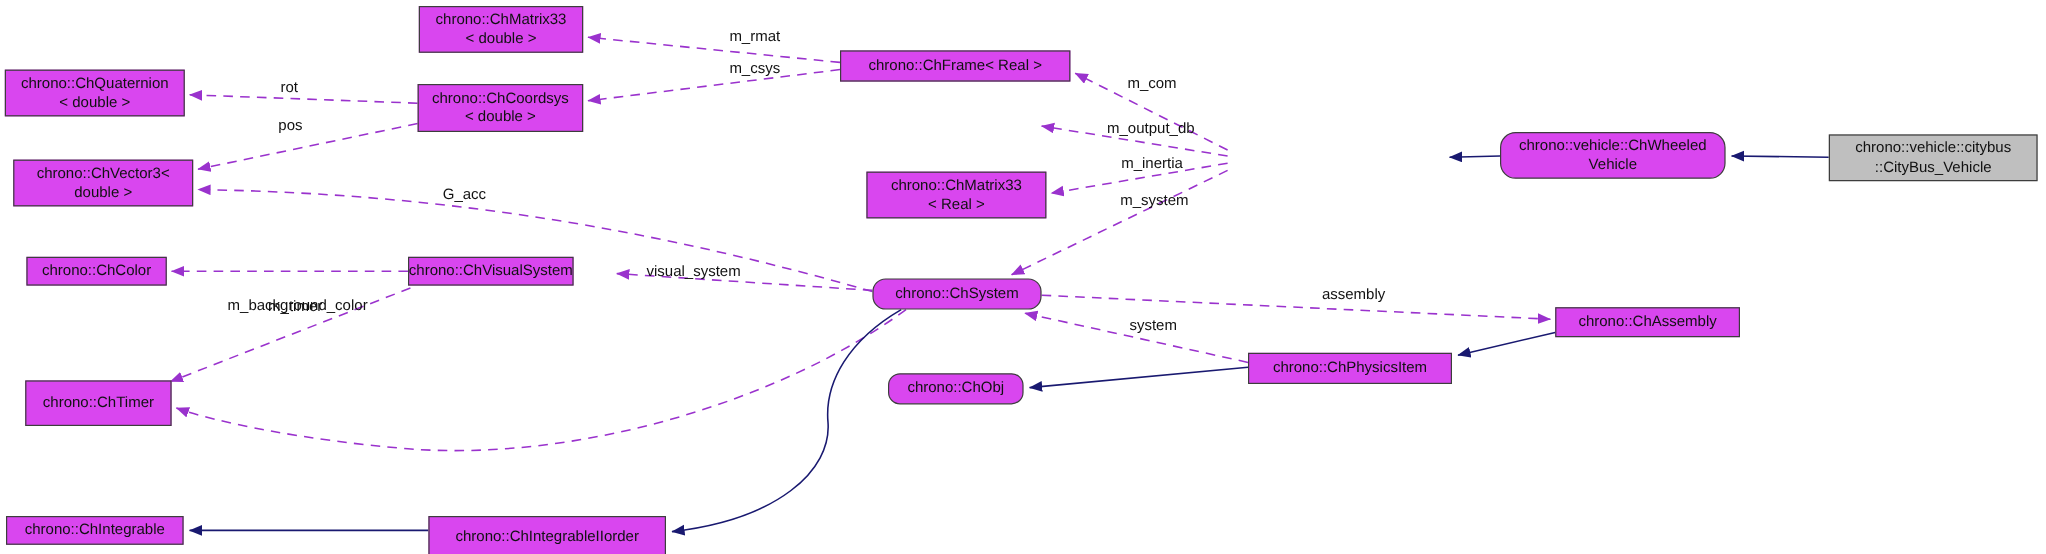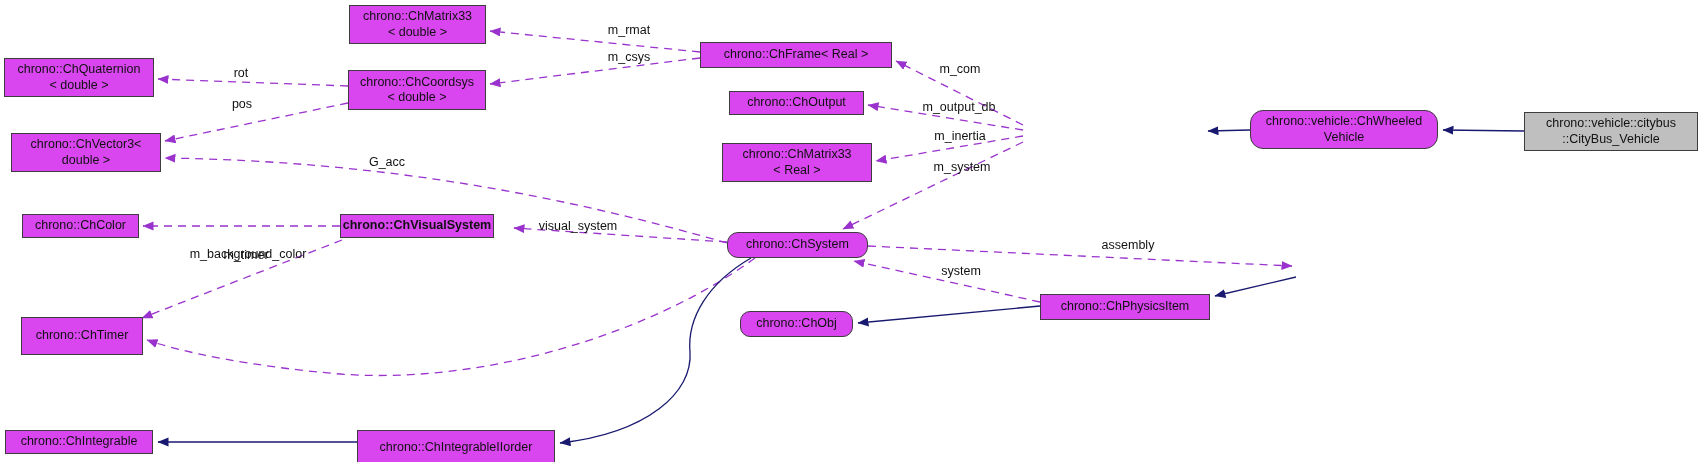--- a/index.html
+++ b/index.html
@@ -79,33 +79,33 @@
 
   <div class="node" style="left:349px;top:5px;width:137px;height:39px;">chrono::ChMatrix33
 &lt; double &gt;</div>
   <div class="node" style="left:4px;top:58px;width:150px;height:39px;">chrono::ChQuaternion
 &lt; double &gt;</div>
   <div class="node" style="left:348px;top:70px;width:138px;height:40px;">chrono::ChCoordsys
 &lt; double &gt;</div>
   <div class="node" style="left:11px;top:133px;width:150px;height:39px;">chrono::ChVector3&lt;
 double &gt;</div>
   <div class="node" style="left:700px;top:42px;width:192px;height:26px;">chrono::ChFrame&lt; Real &gt;</div>
-  <div class="node" style="left:729px;top:91px;width:135px;height:24px;">chrono::ChOutput</div>
   <div class="node" style="left:722px;top:143px;width:150px;height:39px;">chrono::ChMatrix33
 &lt; Real &gt;</div>
   <div class="node" style="left:1250px;top:110px;width:188px;height:39px;border-radius:13px;">chrono::vehicle::ChWheeled
 Vehicle</div>
   <div class="node highlight" style="left:1524px;top:112px;width:174px;height:39px;">chrono::vehicle::citybus
 ::CityBus_Vehicle</div>
   <div class="node" style="left:22px;top:214px;width:117px;height:24px;">chrono::ChColor</div>
-  <div class="node" style="left:340px;top:214px;width:154px;height:24px;font-weight:bold;">chrono::ChVisualSystem</div>
+  <div class="node" style="left:340px;top:214px;width:138px;height:24px;">chrono::ChVisualSystem</div>
   <div class="node" style="left:727px;top:232px;width:141px;height:26px;border-radius:11px;">chrono::ChSystem</div>
   <div class="node" style="left:21px;top:317px;width:122px;height:38px;">chrono::ChTimer</div>
   <div class="node" style="left:740px;top:311px;width:113px;height:26px;border-radius:10px;">chrono::ChObj</div>
   <div class="node" style="left:1040px;top:294px;width:170px;height:26px;">chrono::ChPhysicsItem</div>
+  <div class="node" style="left:1296px;top:256px;width:154px;height:25px;">chrono::ChAssembly</div>
   <div class="node" style="left:5px;top:430px;width:148px;height:24px;">chrono::ChIntegrable</div>
   <div class="node" style="left:357px;top:430px;width:198px;height:36px;">chrono::ChIntegrableIIorder</div>
 
   <div class="edge-label" style="left:241px;top:73px;">rot</div>
   <div class="edge-label" style="left:242px;top:104px;">pos</div>
   <div class="edge-label" style="left:387px;top:162px;">G_acc</div>
   <div class="edge-label" style="left:629px;top:30px;">m_rmat</div>
   <div class="edge-label" style="left:629px;top:57px;">m_csys</div>
   <div class="edge-label" style="left:960px;top:69px;">m_com</div>
   <div class="edge-label" style="left:959px;top:107px;">m_output_db</div>

